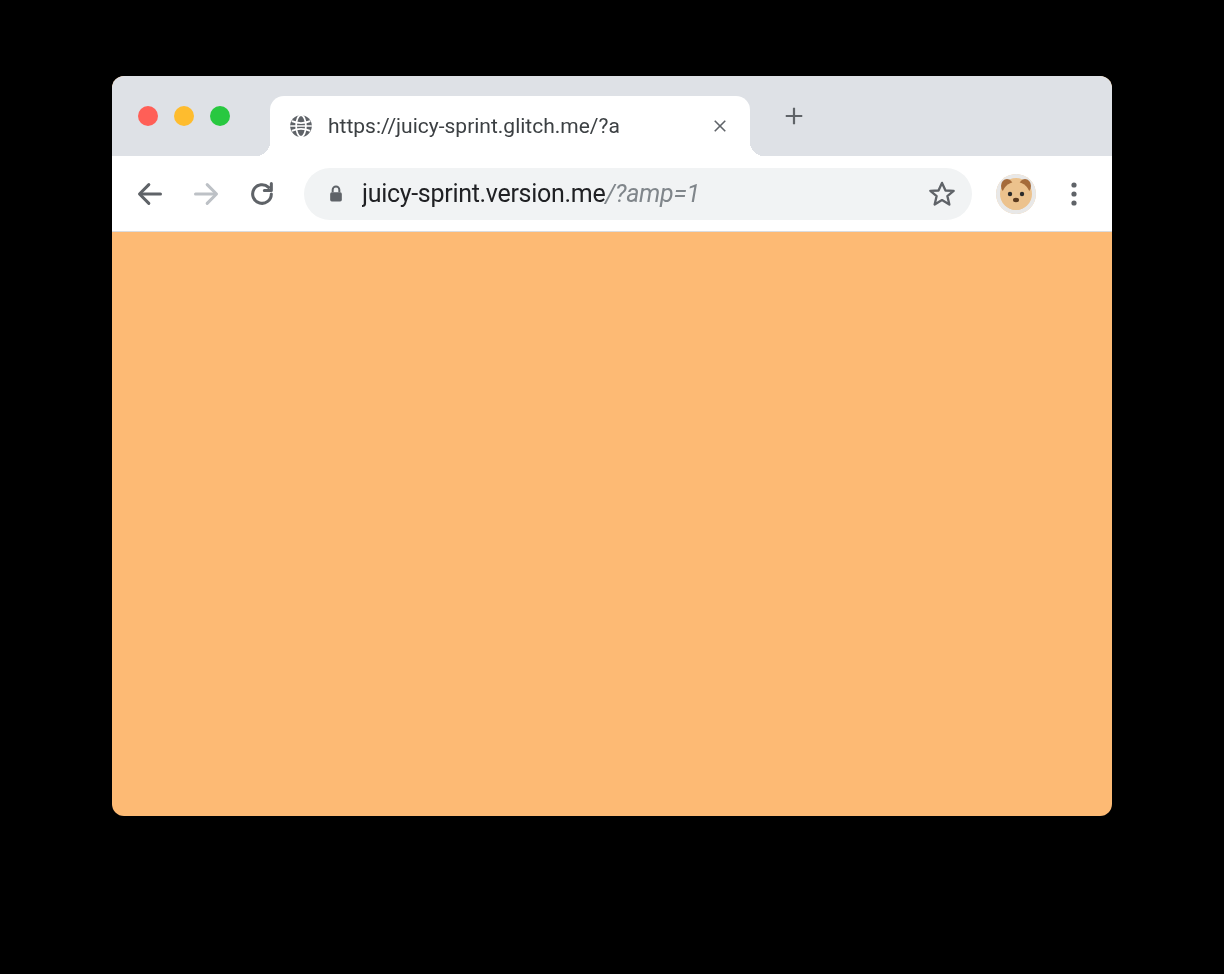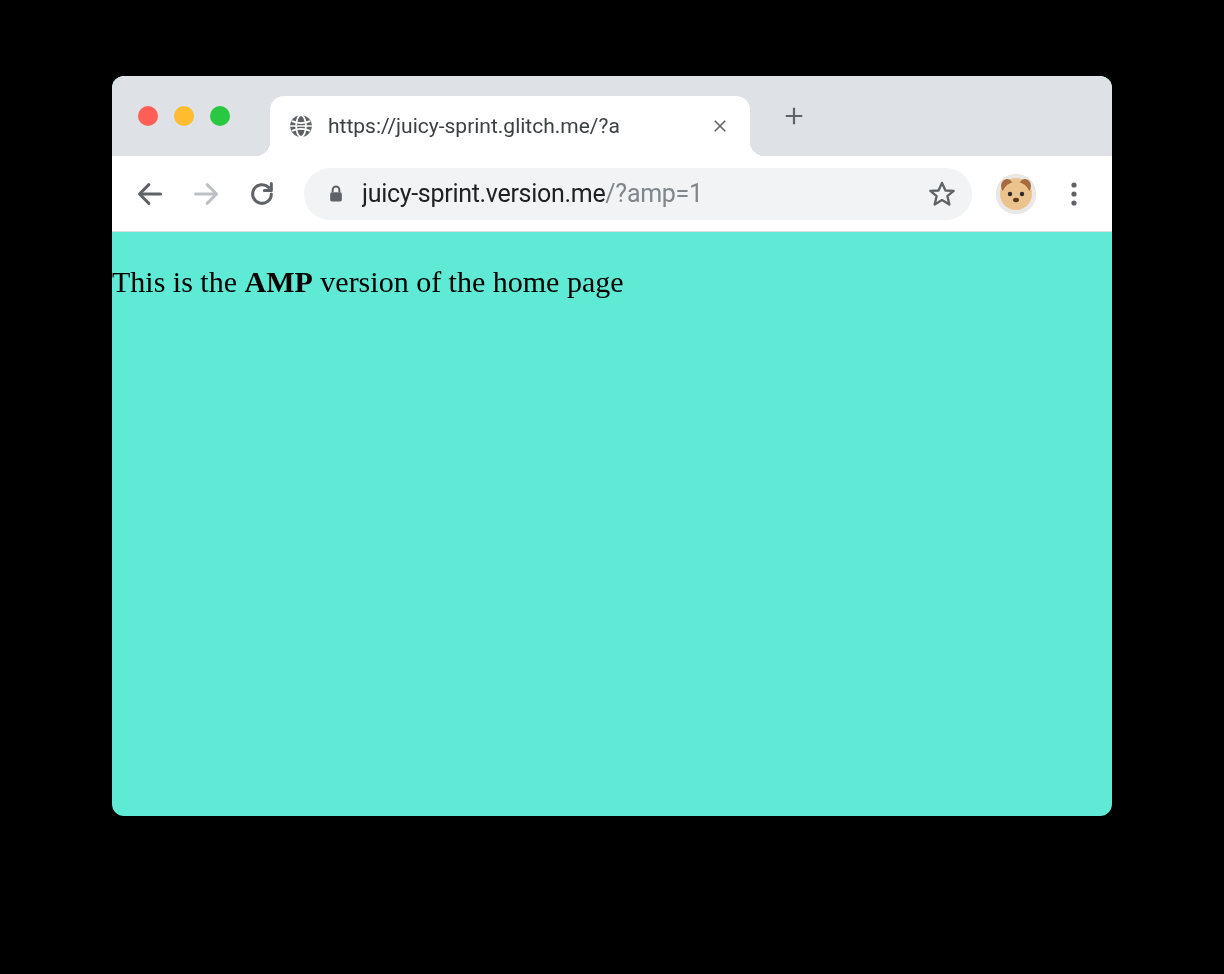--- a/index.html
+++ b/index.html
@@ -13,21 +13,21 @@
       height: 974px;
       font-family: -apple-system, BlinkMacSystemFont, "Segoe UI", Roboto, sans-serif;
       position: relative;
     }
     .browser-window {
       position: absolute;
       top: 76px;
       left: 112px;
       width: 1000px;
       height: 740px;
-      background: #5eead4;
+      background: #fdba74;
       border-radius: 12px;
       overflow: hidden;
       box-shadow: 0 20px 60px rgba(0,0,0,0.5);
     }
     .tab-bar {
       height: 80px;
       background: #dee1e6;
       display: flex;
       align-items: center;
       position: relative;
@@ -155,21 +155,21 @@
     }
     .lock-icon svg { width: 20px; height: 20px; }
     .url-text {
       flex: 1;
       font-size: 25px;
       color: #202124;
       letter-spacing: -0.3px;
       white-space: nowrap;
       overflow: hidden;
     }
-    .url-query { color: #80868b; }
+    .url-query { color: #80868b; font-style: italic; }
     .star-btn {
       width: 44px;
       height: 44px;
       display: flex;
       align-items: center;
       justify-content: center;
       color: #5f6368;
       cursor: pointer;
     }
     .star-btn svg { width: 28px; height: 28px; }
@@ -301,17 +301,14 @@
 
     <div class="menu-btn">
       <svg viewBox="0 0 6 24" fill="currentColor">
         <circle cx="3" cy="3" r="2.6"></circle>
         <circle cx="3" cy="12" r="2.6"></circle>
         <circle cx="3" cy="21" r="2.6"></circle>
       </svg>
     </div>
   </div>
 
-  <div class="content">
-    <span class="content-text"><span>This is the </span><span class="bold">AMP</span><span> version of the home page</span></span>
-  </div>
 
 </div>
 
 </body></html>

